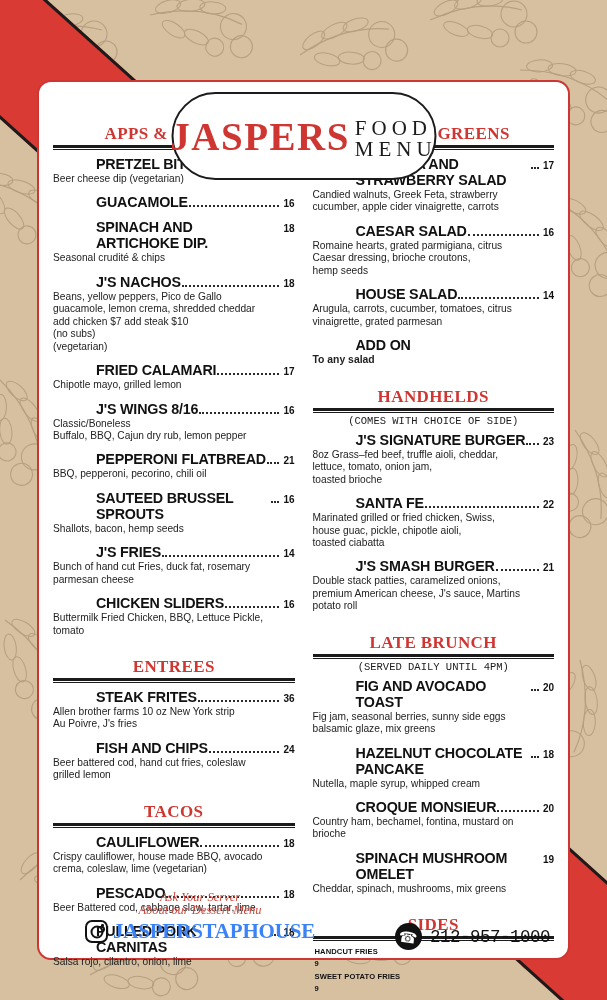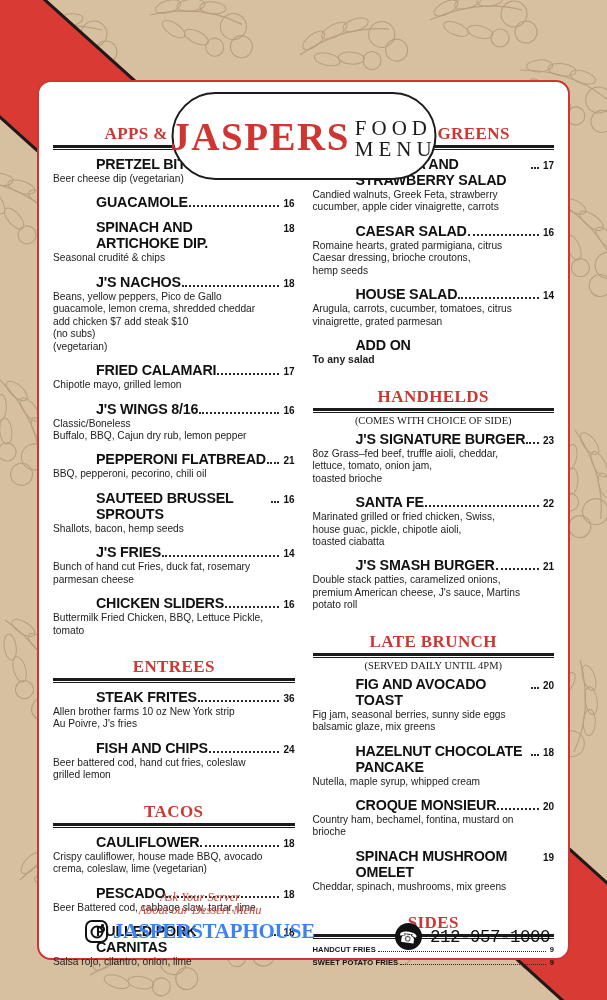--- a/index.html
+++ b/index.html
@@ -96,21 +96,21 @@
     margin-bottom: 1px;
   }
   .section-rule {
     height: 0; border-top: 3px solid #1b1b1b;
     border-bottom: 1px solid #1b1b1b;
     padding-top: 1px;
     margin-bottom: 6px;
   }
   .section-note {
     text-align: center;
-    font-family: Liberation Serif, serif;
+    font-family: Liberation Mono, monospace;
     font-size: 10.5px; color: #1b1b1b;
     margin: -4px 0 5px 0;
   }
   .sec-gap { height: 11px; }
 
   
   .item { margin-bottom: 9px; }
   .item-top {
     display: flex; align-items: baseline; width: 100%;
   }
@@ -142,21 +142,21 @@
     font-family: "Liberation Sans", sans-serif;
     font-size: 10.2px;
     color: #222;
     line-height: 1.22;
     margin-top: 1px;
     white-space: pre-line;
   }
   .addon-label { font-weight: 700; font-size: 10.4px; }
 
   
-  .side-item { display: flex; align-items: baseline; margin-bottom: 4px; }
+  .side-item { display: flex; align-items: baseline; margin-bottom: 4px; flex-direction: column; }
   .side-name {
     font-family: "Liberation Sans", sans-serif;
     font-weight: 700; font-size: 7.6px; color: #111;
     letter-spacing: .1px;
   }
   .side-dots {
     flex: 1 1 auto; border-bottom: 1.5px dotted #2a2a2a;
     margin: 0 4px 2px 2px; height: 0;
   }
   .side-price {

